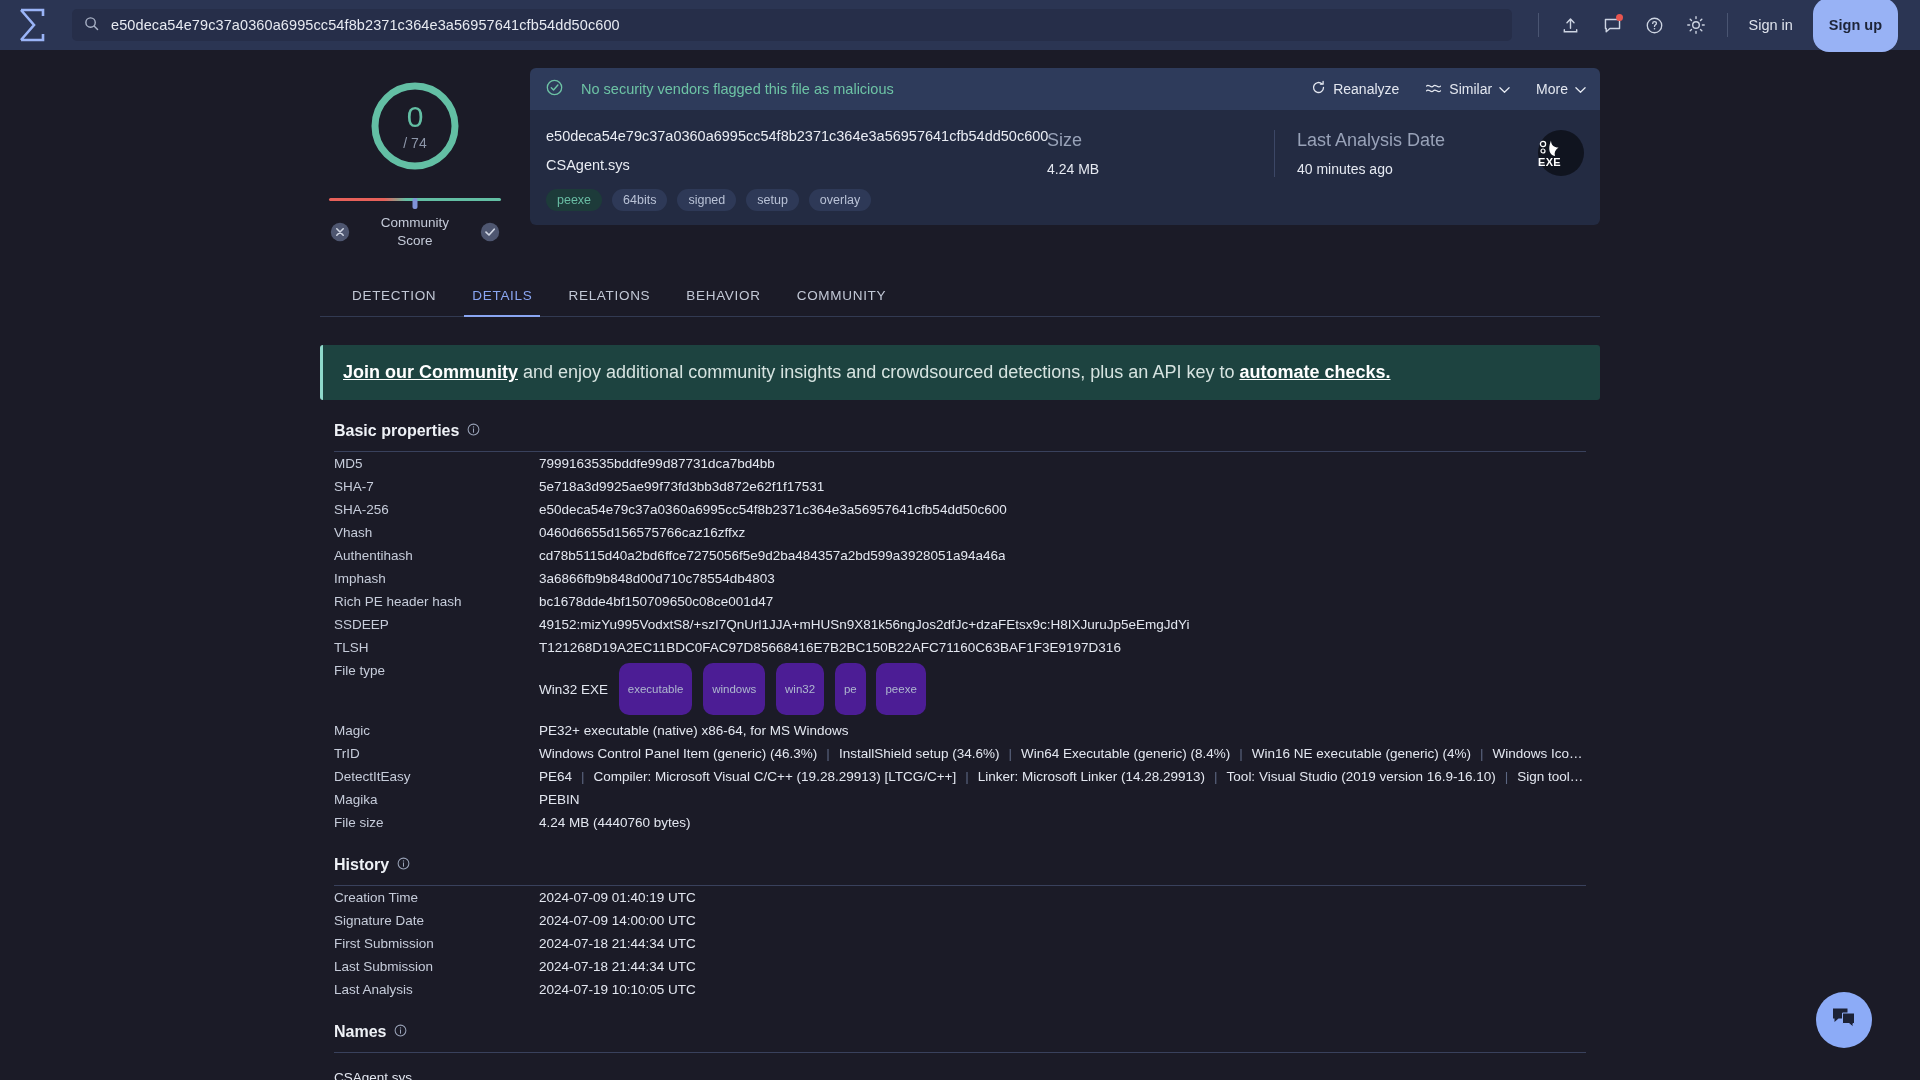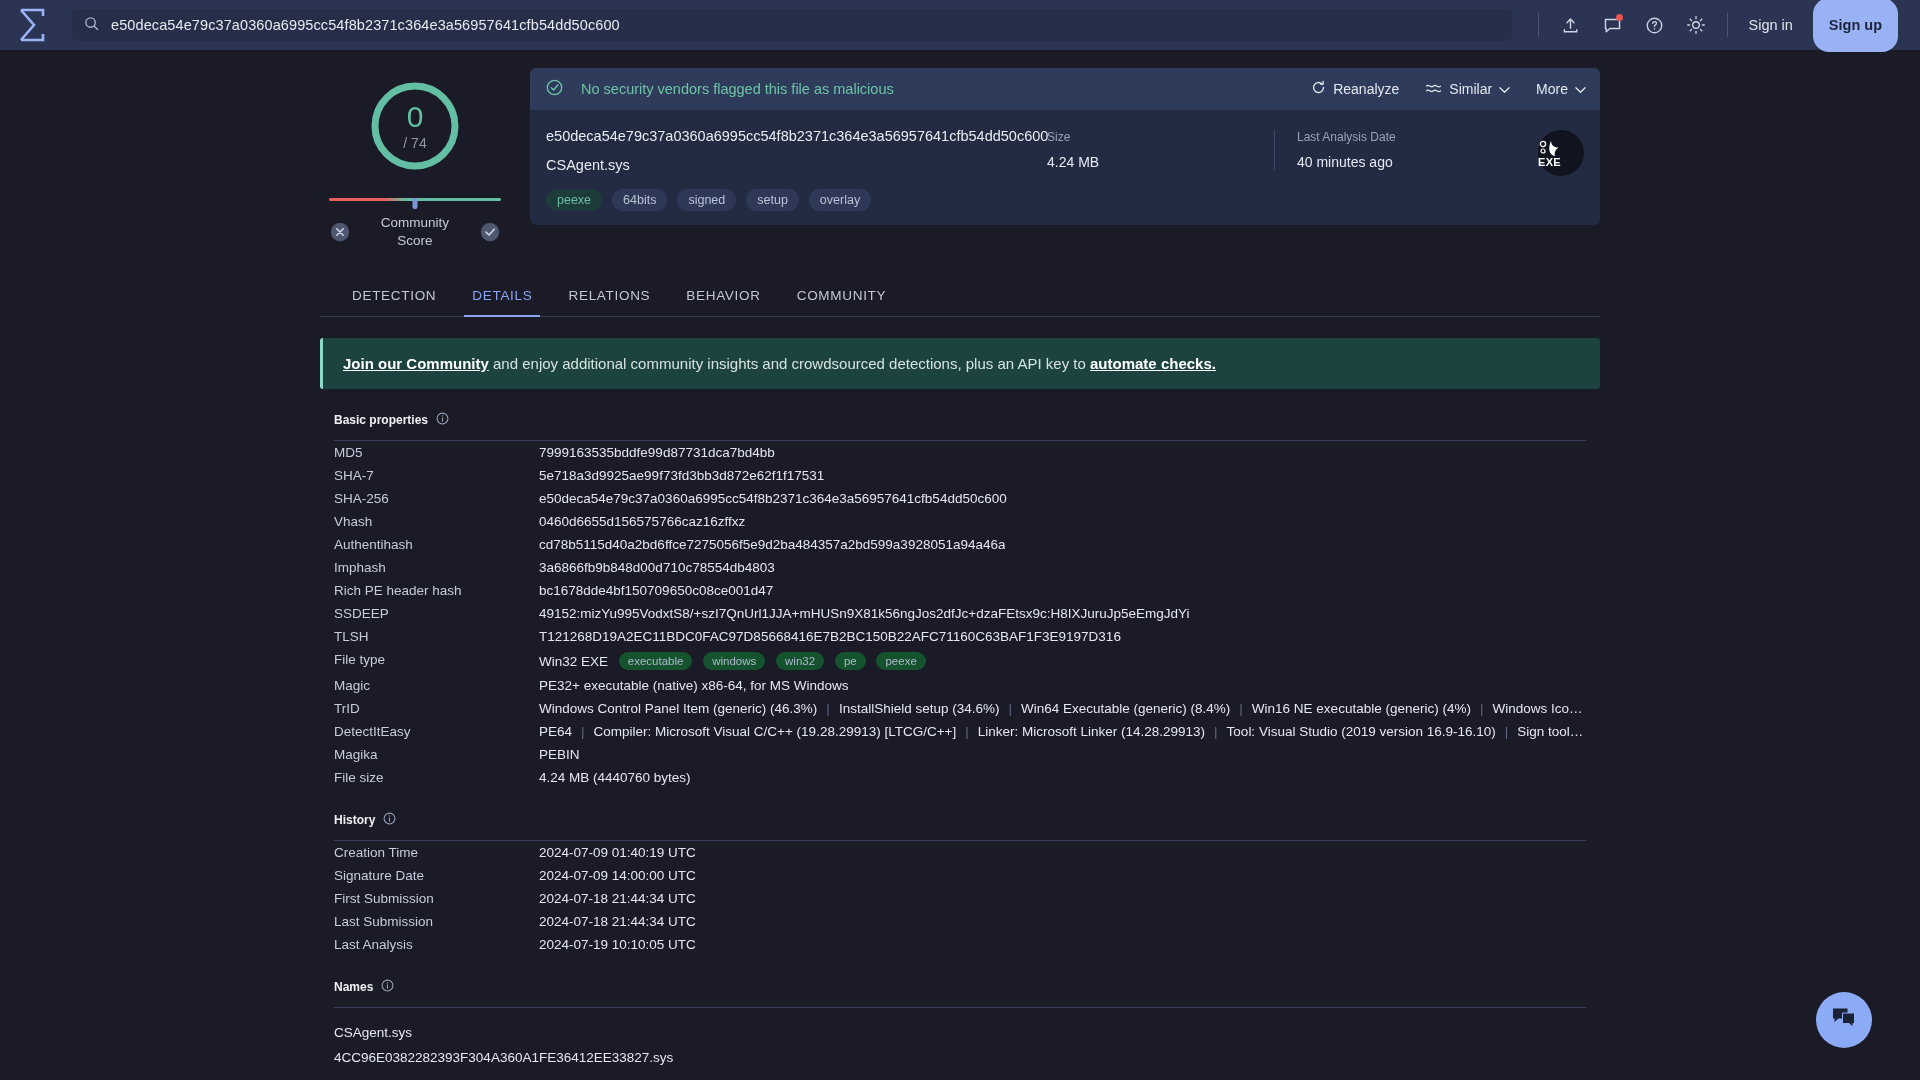--- a/index.html
+++ b/index.html
@@ -93,54 +93,54 @@
   .card-body { background: #232b42; padding: 18px 16px 14px 16px; display: flex; }
   .cb-left { flex: 1; min-width: 0; }
   .file-hash { font-size: 14.5px; color: #e9ecf3; }
   .file-name { font-size: 14.5px; color: #e9ecf3; margin-top: 13px; }
   .tags { display: flex; gap: 10px; margin-top: 16px; }
   .tag { font-size: 12.5px; padding: 4px 11px; border-radius: 11px; background: #2e3957; color: #b9c2d6; }
   .tag.green { background: #1d3b3a; color: #69bda4; }
   .cb-right { display: flex; align-items: flex-start; gap: 0; flex: none; padding-top: 2px; }
   .meta { padding: 0 22px; border-left: 1px solid #3c4766; }
   .meta:first-child { border-left: 0; }
-  .meta .k { font-size: 12px; color: #98a2b8; }
+  .meta .k { font-size: 18px; color: #98a2b8; }
   .meta .v { font-size: 14px; color: #e5e9f1; margin-top: 10px; }
   .exe-badge {
     width: 46px; height: 46px; border-radius: 50%; background: #10141f;
     display: flex; flex-direction: column; justify-content: center;
     margin-left: 14px; flex: none;
   }
   .exe-badge .lbl { color: #fff; font-size: 11px; font-weight: bold; letter-spacing: .3px; margin-top: -2px; }
 
   
   .tabs { display: flex; gap: 0; border-bottom: 1px solid #323a52; margin-top: 26px; padding-left: 14px; align-items: flex-end; }
   .tab {
     font-size: 13.5px; letter-spacing: .7px; color: #c2c8d6;
     padding: 13px 18px; cursor: pointer; position: relative;
   }
   .tab.active { color: #8aa6f2; }
   .tab.active::after { content:""; position: absolute; left: 10px; right: 10px; bottom: -1px; height: 2px; background: #8aa6f2; }
 
   
   .banner {
-    margin-top: 21px; background: #1d4340; border-left: 3px solid #8fd9cb;
-    border-radius: 3px; padding: 17px 20px; font-size: 15px; color: #d6e3e0;
+    margin-top: 28px; background: #1d4340; border-left: 3px solid #8fd9cb;
+    border-radius: 3px; padding: 17px 20px; font-size: 18px; color: #d6e3e0;
   }
   .banner a { color: #ffffff; font-weight: bold; text-decoration: underline; cursor: pointer; }
 
   
   .section { margin-top: 22px; padding: 0 14px; }
   .sec-head { display: flex; align-items: center; gap: 8px; padding-bottom: 11px; border-bottom: 1px solid #39415c; }
-  .sec-title { font-size: 12px; font-weight: bold; color: #eef1f6; }
+  .sec-title { font-size: 16px; font-weight: bold; color: #eef1f6; }
   .kv { display: flex; font-size: 13.5px; padding: 4px 0; }
   .kv:first-of-type { padding-top: 12px; }
   .k { width: 205px; flex: none; color: #c6ccda; }
   .v { color: #e3e7f0; white-space: nowrap; overflow: hidden; text-overflow: ellipsis; }
-  .chip { display: inline-block; font-size: 11.5px; padding: 3px 9px; border-radius: 10px; background: #14532d; color: #aeb8cf; margin-left: 7px; vertical-align: 1px; }
+  .chip { display: inline-block; font-size: 11.5px; padding: 20px 9px; border-radius: 10px; background: #4c1d95; color: #aeb8cf; margin-left: 7px; vertical-align: 1px; }
   .pipe { color: #5d6782; padding: 0 9px; }
   .names-list { padding-top: 12px; }
   .name-row { font-size: 13.5px; color: #e3e7f0; padding: 5px 0; }
 
   
   .fab {
     position: absolute; right: 48px; bottom: 32px;
     width: 56px; height: 56px; border-radius: 50%;
     background: #8cabf7; display: flex; align-items: center; justify-content: center;
     cursor: pointer;

